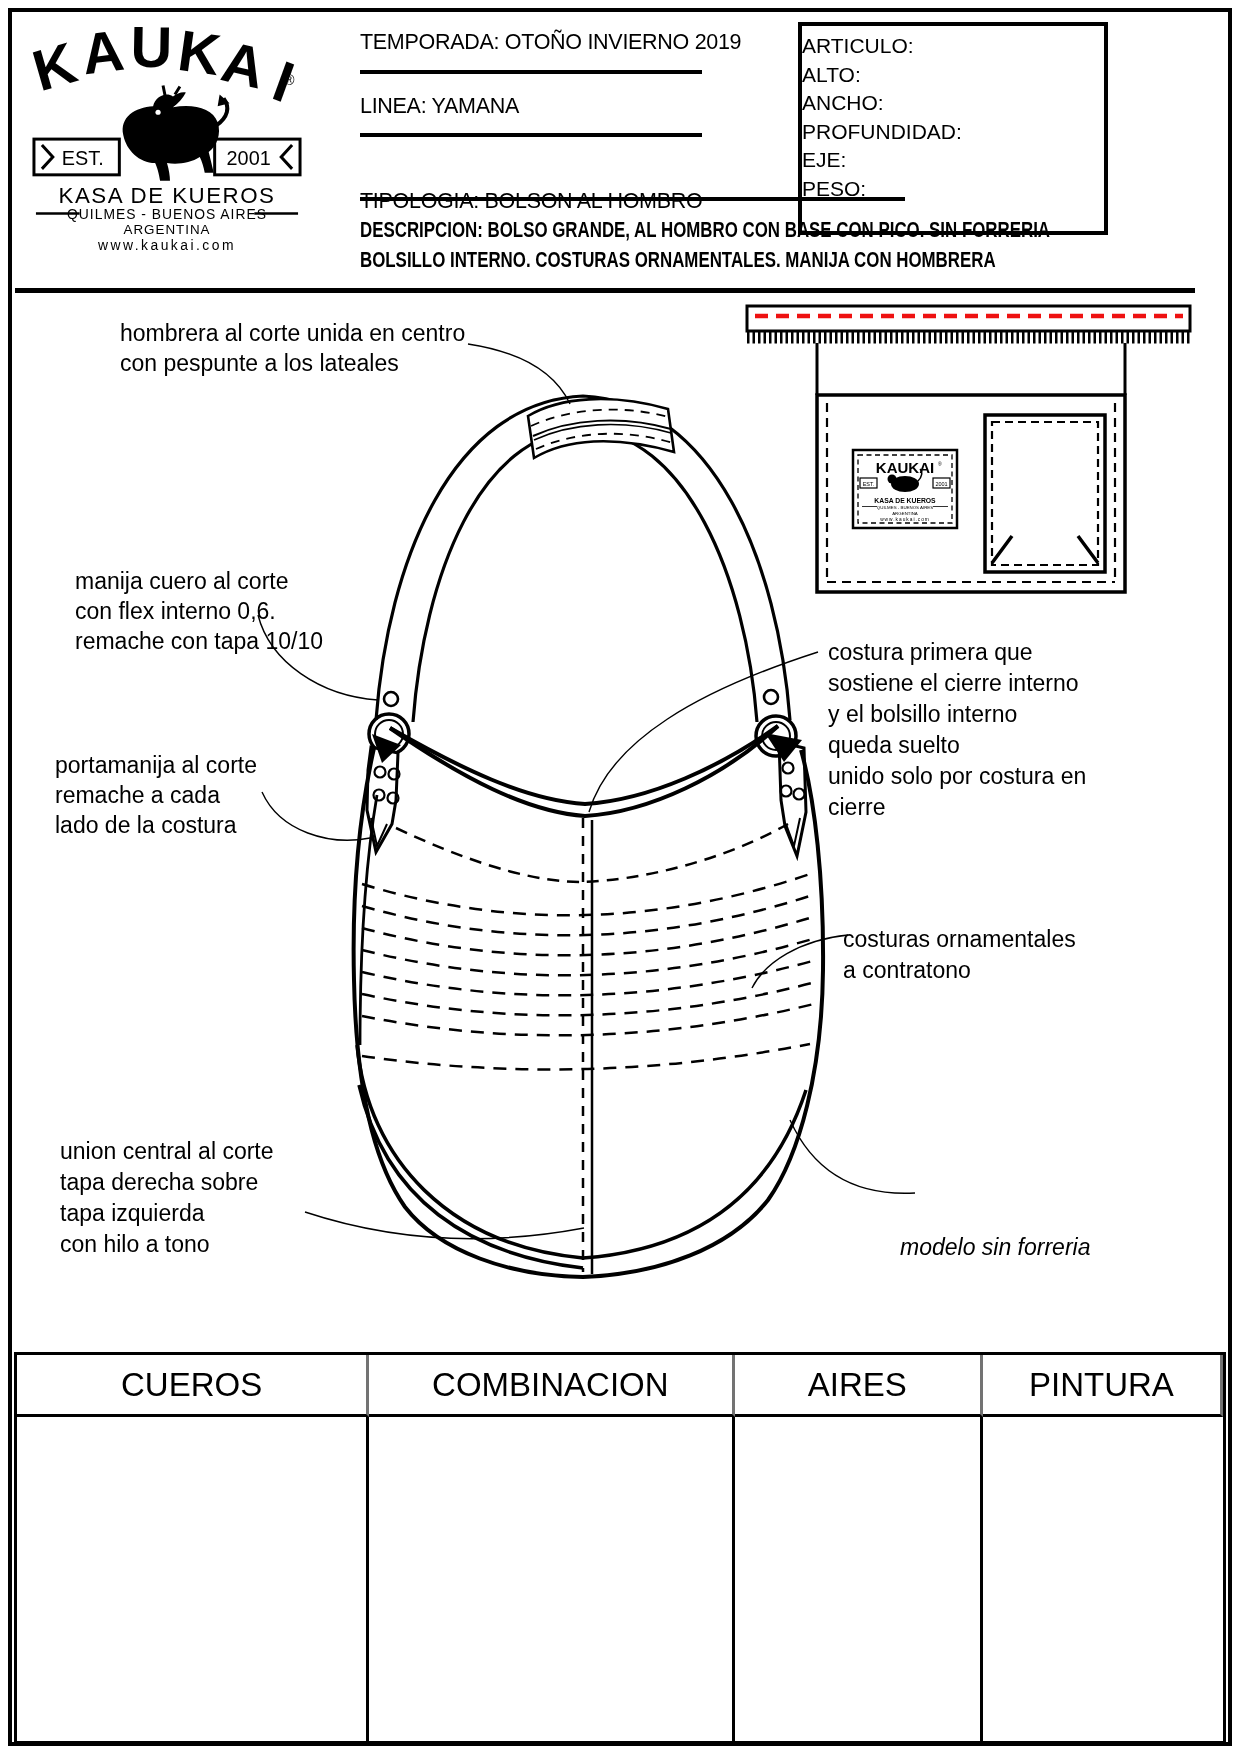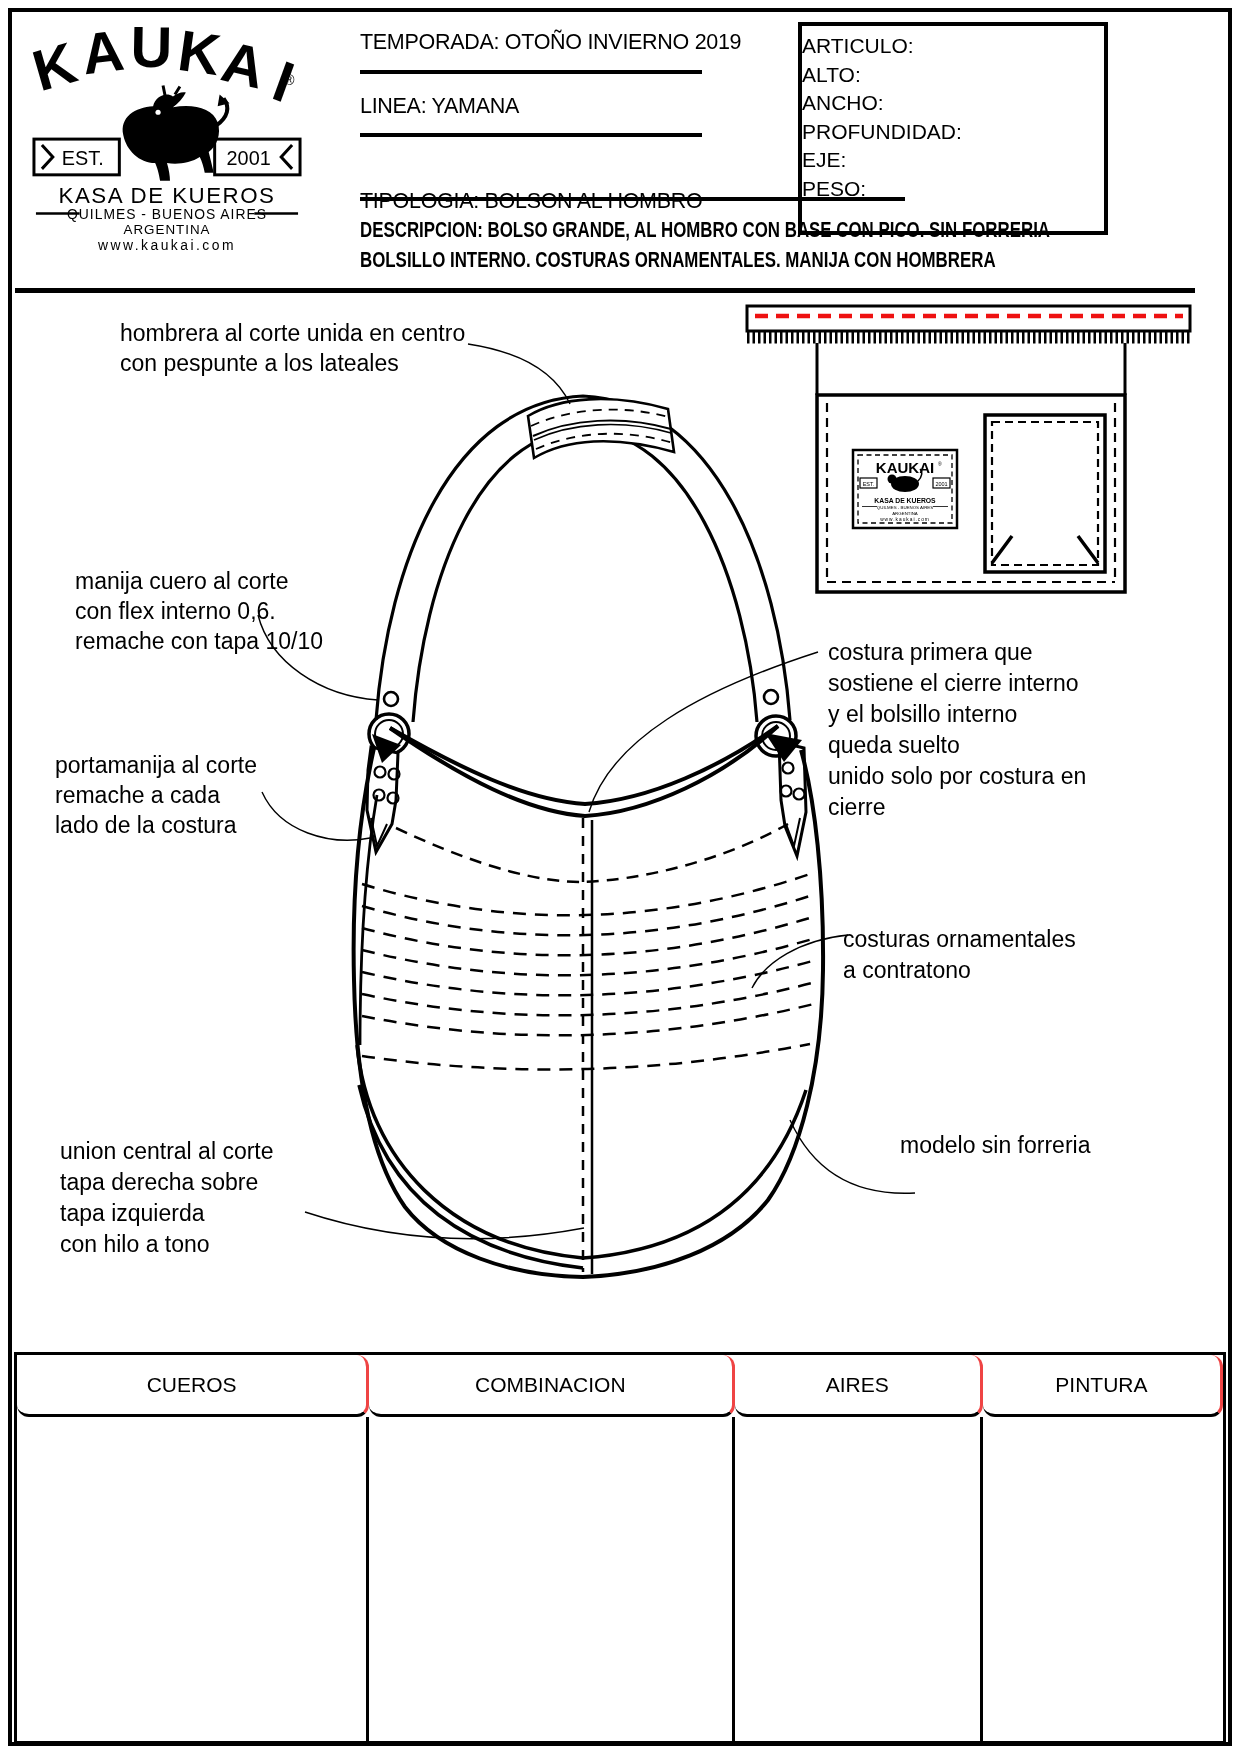--- a/index.html
+++ b/index.html
@@ -16,22 +16,22 @@
   .specbox .inner{padding-top:6px;}
   .desc{position:absolute;left:360px;top:215px;width:1160px;font-size:22.5px;line-height:29.5px;
         font-weight:bold;letter-spacing:0;transform:scaleX(0.75);transform-origin:left top;white-space:pre-line;}
   .bigrule{position:absolute;left:15px;top:288px;width:1180px;height:5px;background:#000;}
   
   .ann{position:absolute;font-size:23px;line-height:30px;text-align:left;white-space:pre-line;z-index:3;}
   
   .spec-table{position:absolute;left:14px;top:1352px;width:1212px;height:392px;border:3px solid #000;
               box-sizing:border-box;display:grid;grid-template-columns:29.2% 30.3% 20.6% 19.9%;
               grid-template-rows:62px 1fr;z-index:3;background:transparent;}
-  .spec-table .th{border-right:3px solid #ef4444;border-bottom:3px solid #000;display:flex;
-                  align-items:center;justify-content:center;font-size:21px;border-radius:12px;}
+  .spec-table .th{border-right:3px solid #737373;border-bottom:3px solid #000;display:flex;
+                  align-items:center;justify-content:center;font-size:33px;}
   .spec-table .th:last-of-type{border-right:none;}
   .spec-table .td{border-right:3px solid #000;}
   .spec-table .td:last-child{border-right:none;}
   .logo-wrap{position:absolute;left:28px;top:14px;width:278px;z-index:3;}
 </style>
 </head>
 <body>
 
 <div class="page">
   <div class="frame"></div>
@@ -222,21 +222,21 @@
 y el bolsillo interno
 queda suelto
 unido solo por costura en
 cierre</div>
   <div class="ann" style="left:843px;top:924px;width:300px;line-height:31px;">costuras ornamentales
 a contratono</div>
   <div class="ann" style="left:60px;top:1136px;width:276px;line-height:31px;">union central al corte
 tapa derecha sobre
 tapa izquierda
 con hilo a tono</div>
-  <div class="ann" style="left:900px;top:1130px;width:260px;">modelo sin forreria</div>
+  <div class="ann" style="left:900px;top:1232px;width:260px;font-style:italic;">modelo sin forreria</div>
 
   <div class="spec-table">
     <div class="th">CUEROS</div>
     <div class="th">COMBINACION</div>
     <div class="th">AIRES</div>
     <div class="th">PINTURA</div>
     <div class="td"></div>
     <div class="td"></div>
     <div class="td"></div>
     <div class="td"></div>

